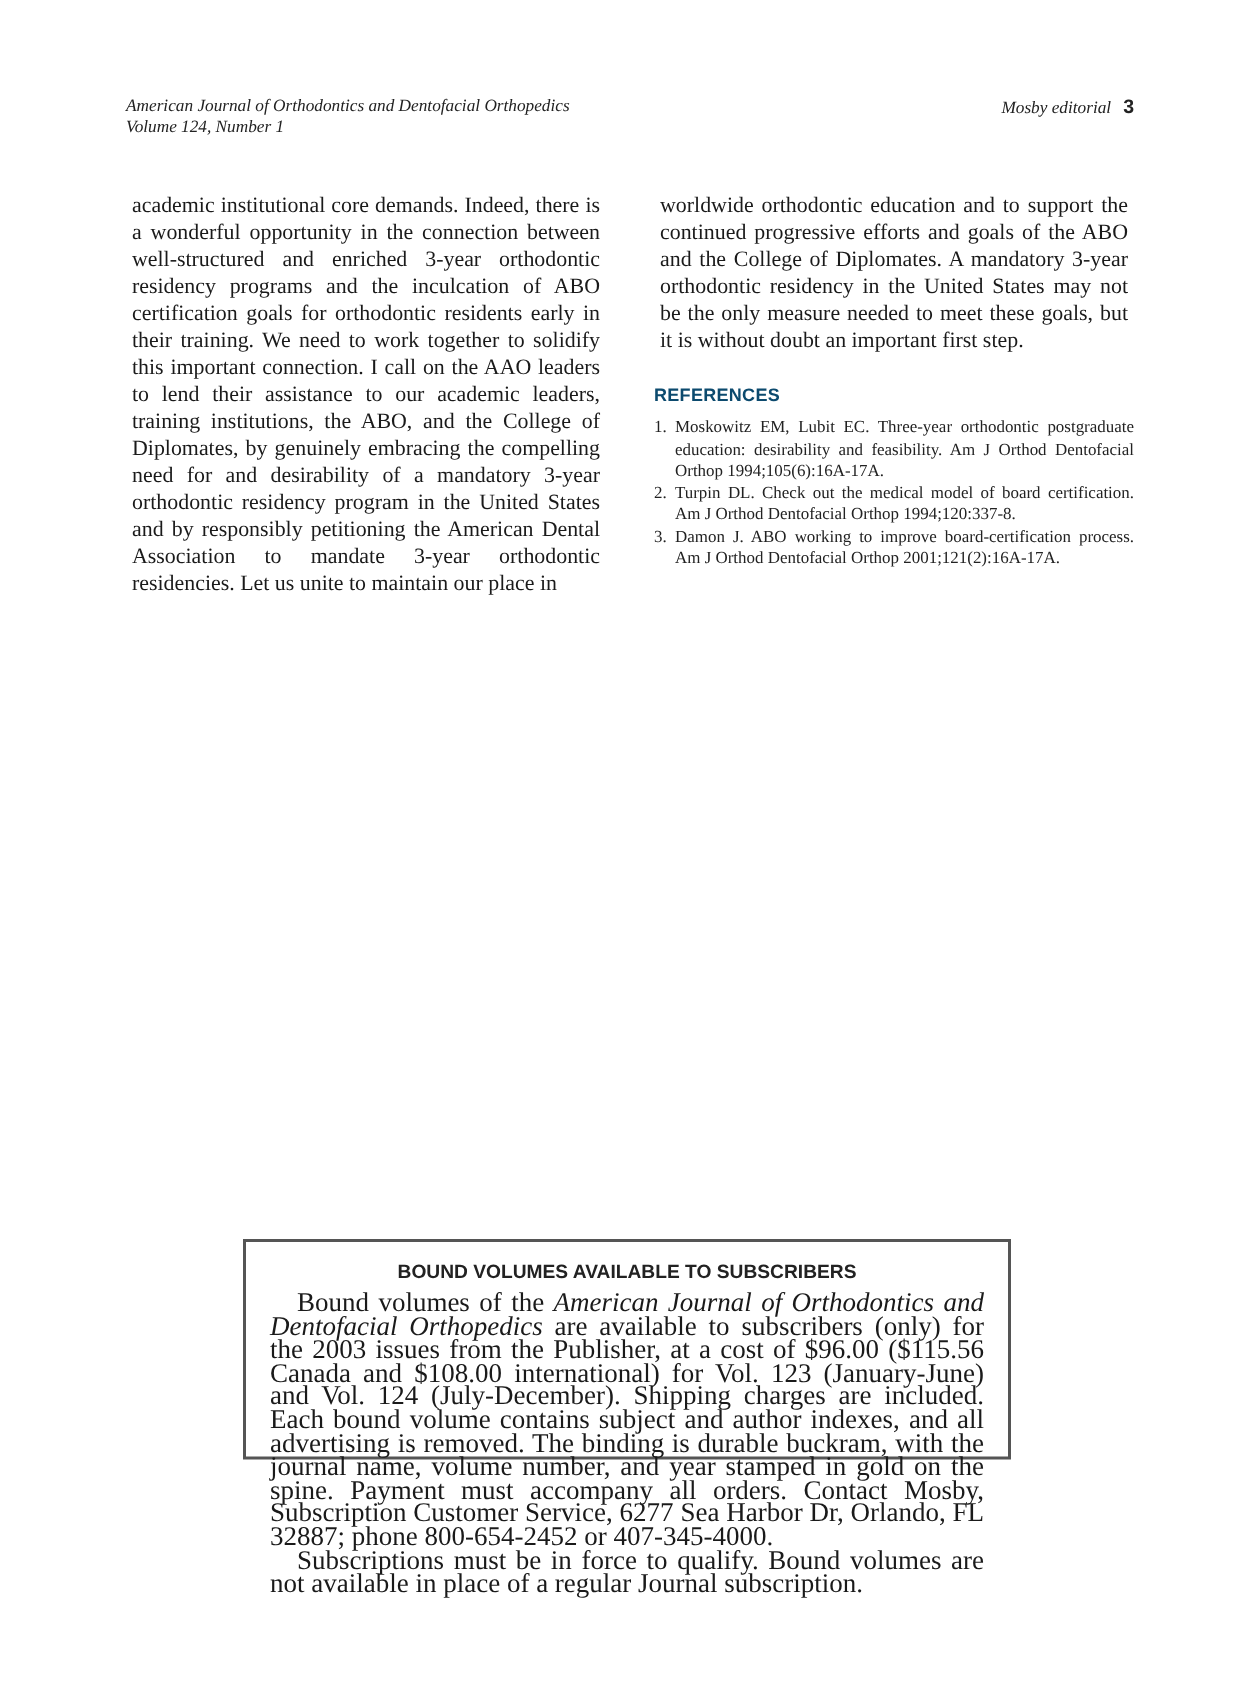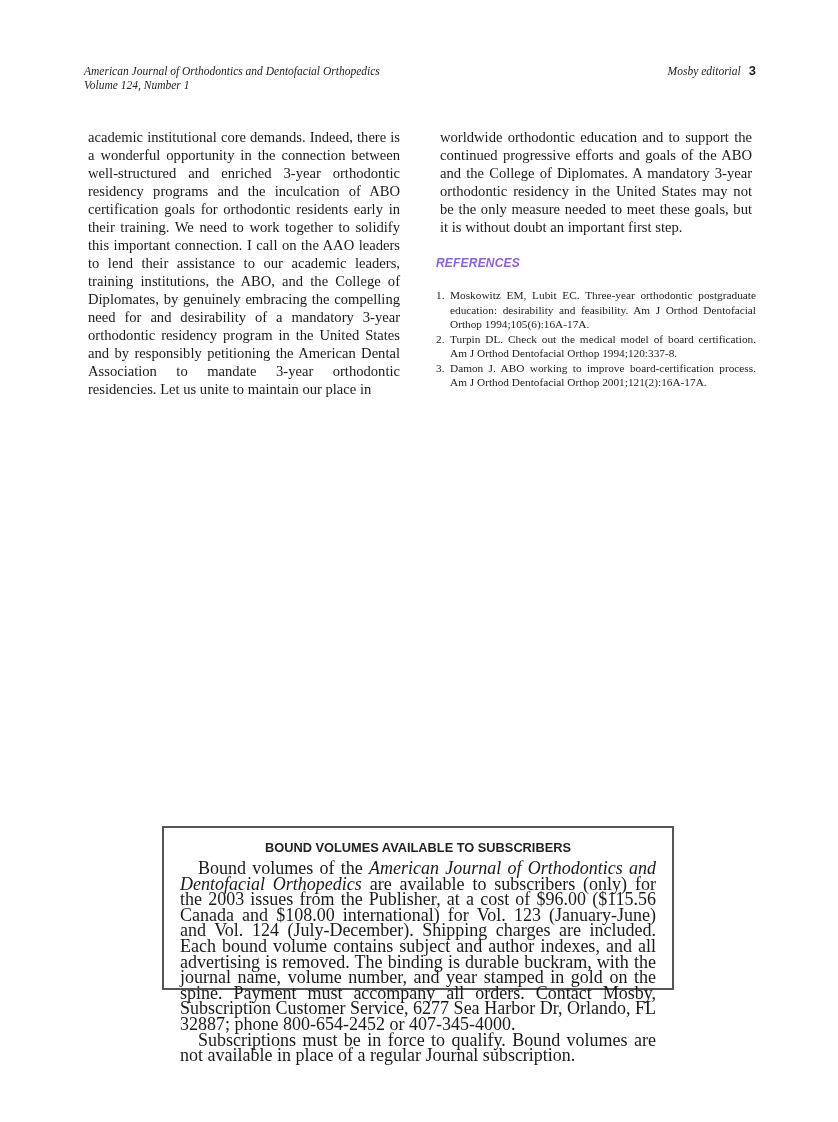--- a/index.html
+++ b/index.html
@@ -8,26 +8,26 @@
   .running-head { position: absolute; left: 84px; top: 64px; width: 672px; font-family: "Liberation Serif", serif; font-style: italic; font-size: 11.5px; line-height: 14px; color: #222; }
   .running-head .left { position: absolute; left: 0; top: 0; }
   .running-head .right { position: absolute; right: 0; top: 0; white-space: nowrap; }
   .running-head .pagenum { font-family: "Liberation Sans", sans-serif; font-style: normal; font-weight: bold; font-size: 13px; margin-left: 8px; }
 
   .col { position: absolute; top: 124px; width: 320px; font-family: "Liberation Serif", serif; font-size: 14.6px; line-height: 18px; text-align: justify; color: #1a1a1a; }
   .col-left { left: 84px; }
   .col-right { left: 436px; }
   .col p { margin: 4px; }
 
-  .refs-heading { font-family: "Liberation Sans", sans-serif; font-weight: bold; font-size: 12px; letter-spacing: 0.2px; margin: 18px 0 16px 0; color: #8b5cf6; font-style: italic; }
+  .refs-heading { font-family: "Liberation Sans", sans-serif; font-weight: bold; font-size: 12px; letter-spacing: 0.2px; margin: 18px 0 6px 0; color: #0c4a6e; }
   .refs { list-style: none; margin: 0; padding: 0; font-family: "Liberation Serif", serif; font-size: 11.3px; line-height: 14.5px; color: #222; }
   .refs li { position: relative; padding-left: 14px; text-align: justify; }
   .refs .num { position: absolute; left: 0; top: 0; }
 
-  .notice { position: absolute; left: 162px; top: 826px; width: 512px; height: 164px; border: 2px solid #555; box-sizing: border-box; padding: 12px 16px 0 16px; }
+  .notice { position: absolute; left: 162px; top: 826px; width: 512px; height: 147px; border: 2px solid #555; box-sizing: border-box; padding: 12px 16px 0 16px; }
   .notice-title { font-family: "Liberation Sans", sans-serif; font-weight: bold; font-size: 12.8px; text-align: center; margin: 0 0 6px 0; color: #222; }
   .notice p { margin: 0; font-family: "Liberation Serif", serif; font-size: 18px; line-height: 15.6px; text-align: justify; text-indent: 18px; color: #1a1a1a; }
   .notice p.bold { font-weight: normal; }
   .notice em { font-style: italic; }
 </style>
 </head>
 <body>
 
 <div class="running-head">
   <div class="left">

